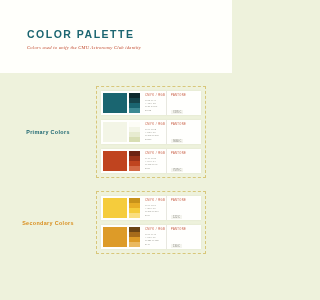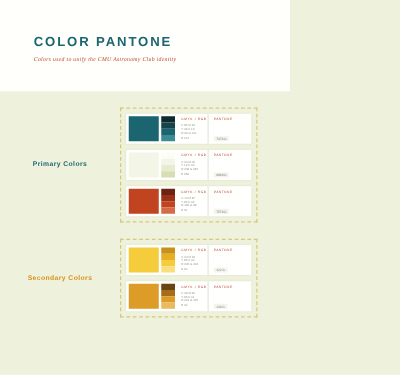--- a/index.html
+++ b/index.html
@@ -143,21 +143,21 @@
     background: #f4f4ee;
     display: inline-block;
     padding: 0.5px 2px;
     white-space: nowrap;
   }
 </style>
 </head>
 <body>
 
 <div class="header">
-  <div class="header-title">COLOR PANTONE</div>
+  <div class="header-title">COLOR PALETTE</div>
   <div class="header-subtitle">Colors used to unify the CMU Astronomy Club identity</div>
 </div>
 
 <div class="body-area">
 
   <div class="section section-primary">
     <div class="section-label">Primary Colors</div>
     <div class="card">
 
       <div class="swatch-row">

